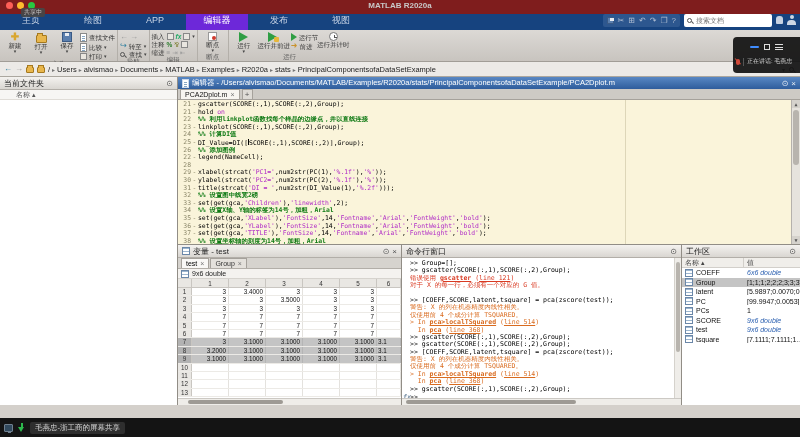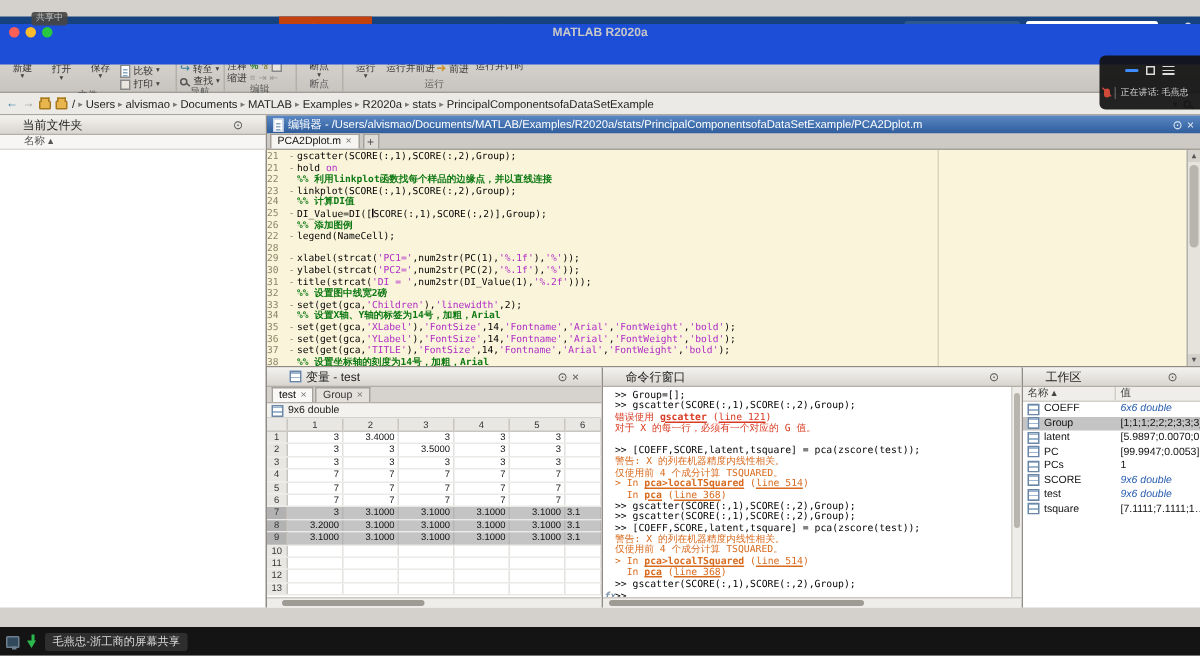--- a/index.html
+++ b/index.html
@@ -1,30 +1,30 @@
 <!DOCTYPE html>
 <html><head>
 <meta charset="utf-8">
 <style>
 *{margin:0;padding:0;box-sizing:border-box}
 html,body{width:800px;height:437px;overflow:hidden}
 body{font-family:"Liberation Sans",sans-serif;background:#000}
 .screen{position:relative;width:800px;height:437px;background:#d4d0cb;overflow:hidden}
 
 
-.mac-titlebar{position:absolute;top:16px;left:0;right:0;height:27px;background:#1d4ed8;z-index:30}
+.mac-titlebar{position:absolute;top:0;left:0;right:0;height:14px;background:#7f1d1d;z-index:30}
 .tl{position:absolute;top:2px;width:7px;height:7px;border-radius:50%}
 .win-title{position:absolute;left:50%;top:1px;transform:translateX(-50%);color:#c8c8c8;font-size:8px;font-weight:bold;white-space:nowrap}
 .record-badge{position:absolute;left:21px;top:8px;background:rgba(70,70,70,.92);color:#c3c3c3;font-size:6px;padding:0 3px;border-radius:2px;z-index:40;line-height:9px}
 
 
 .ribbon{position:absolute;top:11px;left:0;right:0;height:19px;background:#16437f}
 .rtab-strip{display:flex;height:19px}
 .rtab{width:62px;text-align:center;line-height:19px;font-size:9px;color:#c9d5e6;cursor:default}
-.rtab.active{background:#c2410c;color:#fff}
+.rtab.active{background:#6d28d9;color:#fff}
 .qat{position:absolute;top:3px;right:120px;height:13px;display:flex;align-items:center;gap:4px;background:#2d578f;border-radius:2px;padding:0 4px}
 .qat .qi{color:#aebdd2;font-size:8px;line-height:13px}
 .qat .ic-disk{width:7px;height:7px}
 .doc-search{position:absolute;top:3px;right:28px;width:88px;height:13px;background:#fff;border-radius:2px;display:flex;align-items:center;padding:0 3px;gap:2px}
 .doc-search input{border:none;outline:none;width:70px;font-size:7px;color:#555;background:transparent;font-family:"Liberation Sans",sans-serif}
 .bell{position:absolute;top:5px;right:17px;width:7px;height:8px;background:#c7d2e2;border-radius:3px 3px 1px 1px}
 .person{position:absolute;top:4px;right:4px;width:9px;height:10px}
 .person::before{content:"";position:absolute;left:2.5px;top:0;width:4px;height:4px;border-radius:50%;background:#cdd7e5}
 .person::after{content:"";position:absolute;left:0;bottom:0;width:9px;height:5px;border-radius:4px 4px 0 0;background:#cdd7e5}
 
@@ -66,21 +66,21 @@
 .gray{color:#9a9a9a}.teal{color:#2f7fa0}.gold{color:#c9922c}
 
 
 .breadcrumb{position:absolute;top:62px;left:0;right:0;height:15px;background:#eceae7;border-bottom:1px solid #aba79f;display:flex;align-items:center;font-size:7.5px;color:#222;padding:0 4px;gap:3px}
 .bc-path{display:flex;align-items:center;gap:2px;white-space:nowrap;overflow:hidden;flex:1}
 .bc-sep{color:#777;font-size:6px}
 .bc-right{display:flex;align-items:center;gap:4px}
 
 
 .left-panel{position:absolute;top:77px;left:0;width:178px;bottom:32px;background:#fff;border-right:1px solid #918d86;display:flex;flex-direction:column}
-.panel-title{height:13px;background:linear-gradient(#f4f2ef,#d9d6d1);border-bottom:1px solid #b2aea8;display:flex;align-items:center;font-size:8px;color:#222;padding:0 15px;gap:3px;flex:none}
+.panel-title{height:13px;background:linear-gradient(#f4f2ef,#d9d6d1);border-bottom:1px solid #b2aea8;display:flex;align-items:center;font-size:8px;color:#222;padding:0 4px;gap:3px;flex:none}
 .panel-title .spacer{flex:1}
 .pmenu{color:#555;font-size:8px}
 .pclose{color:#555;font-size:8px}
 .name-hdr{height:10px;background:#f7f6f4;border-bottom:1px solid #e0ddd8;font-size:7px;color:#555;line-height:10px;padding-left:16px;flex:none}
 .file-list{flex:1;overflow:hidden}
 .file-row{display:flex;align-items:center;height:10px;gap:3px;padding-left:3px;font-size:7.5px;color:#111;white-space:nowrap}
 .file-row.sel{background:#c6c6c6}
 .fic{flex:none}
 .fic-mat{width:8px;height:8px;border:1px solid #6b87a8;background-image:repeating-linear-gradient(0deg,#fff,#fff 2px,#9db6cf 2px,#9db6cf 3px);background-color:#fff}
 .fic-mfile{width:7px;height:9px;background:#fff;border:1px solid #8a8a8a;position:relative}
@@ -96,21 +96,21 @@
 .ed-title .spacer{flex:1}
 .ed-title .pmenu,.ed-title .pclose{color:#e8eef6}
 .ed-tabbar{height:11px;background:#cDcac5;background:#cdcac5;border-bottom:1px solid #a5a19b;display:flex;align-items:flex-end;padding-left:2px;flex:none}
 .ed-tab{background:#f7f5f1;border:1px solid #a5a19b;border-bottom:none;height:10px;display:flex;align-items:center;font-size:7px;padding:0 4px;gap:3px;color:#111}
 .ed-tab .x{color:#777;font-size:7px}
 .ed-plus{width:11px;height:10px;border:1px solid #a5a19b;border-bottom:none;margin-left:2px;background:#dedbd6;color:#555;font-size:8px;line-height:9px;text-align:center}
 .code-wrap{position:relative;flex:1;background:#faf4da;overflow:hidden;font-family:"DejaVu Sans Mono",monospace}
 .col-guide{position:absolute;left:447px;top:0;bottom:0;width:1px;background:#ddd6b8}
 .code-lines{position:absolute;top:1px;left:0;right:9px}
 .code-line{display:flex;height:7.6px;line-height:7.6px;font-size:6.4px;white-space:pre}
-.gutter{width:13px;color:#8a8668;flex:none}
+.gutter{width:13px;text-align:right;color:#8a8668;flex:none}
 .gdash{width:7px;text-align:center;color:#8a8668;flex:none}
 .ltext{flex:1;color:#000;overflow:hidden}
 .tk-c{color:#000}
 .tk-s{color:#b02cc6}
 .tk-m{color:#0f7a14;font-weight:bold}
 .tk-caret{display:inline-block;width:1px;height:6.5px;background:#000;vertical-align:-1px}
 .vscroll{position:absolute;top:0;right:0;bottom:0;width:9px;background:#e6e3dd;border-left:1px solid #b5b1ac}
 .vscroll .up,.vscroll .dn{position:absolute;left:0;right:0;height:8px;background:#d5d2cc;color:#555;font-size:5px;text-align:center;line-height:8px}
 .vscroll .up{top:0}.vscroll .dn{bottom:0}
 .vscroll .thumb{position:absolute;left:1px;right:1px;top:10px;height:55px;background:#b8b4ae;border-radius:3px}

